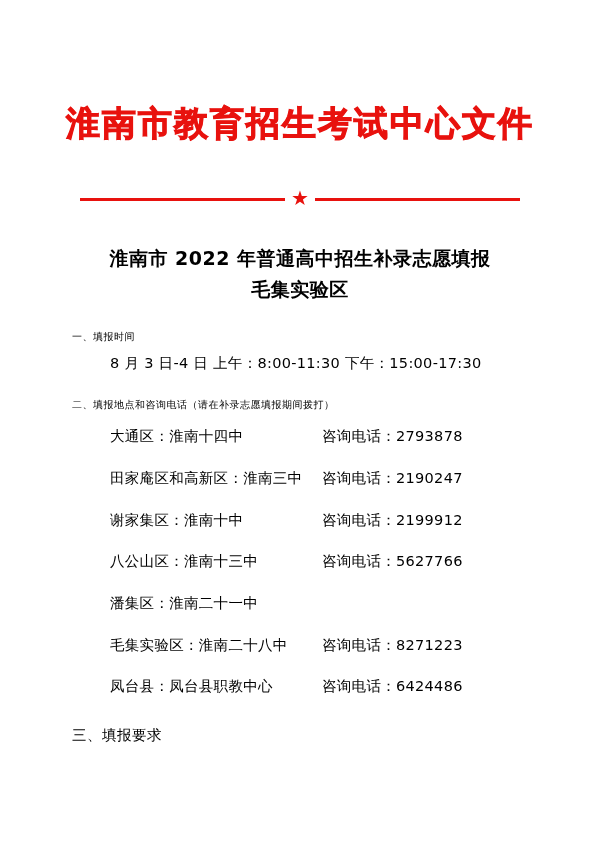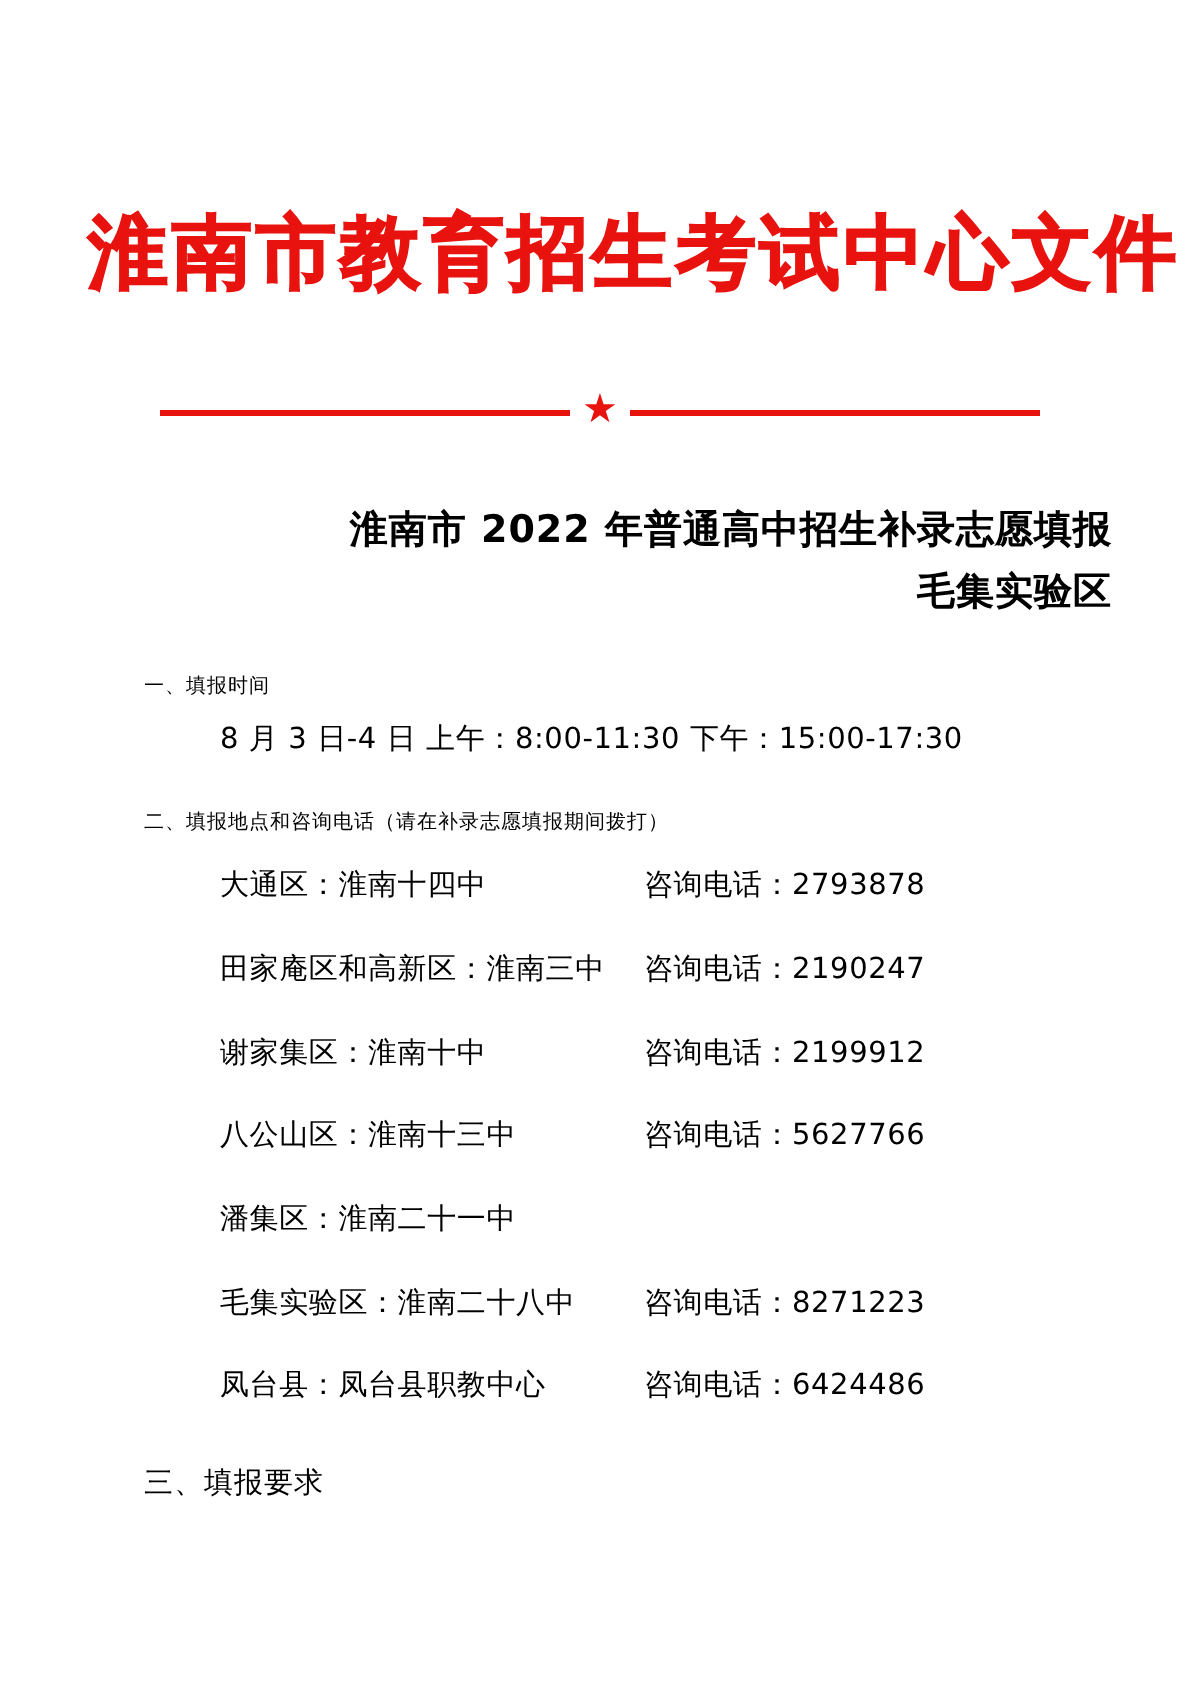--- a/index.html
+++ b/index.html
@@ -20,21 +20,21 @@
     height: 848px;
     box-sizing: border-box;
     padding: 0 44px;
   }
   .masthead {
     margin-top: 104px;
     text-align: center;
     color: #e8120e;
     font-family: "DejaVu Serif", serif;
     font-weight: bold;
-    font-size: 40px;
+    font-size: 34px;
     letter-spacing: 2px;
     line-height: 1.15;
     white-space: nowrap;
     -webkit-text-stroke: 1px #e8120e;
   }
   .rule-wrap {
     margin-top: 46px;
     display: flex;
     align-items: center;
     justify-content: center;
@@ -48,21 +48,21 @@
   }
   .rule-star {
     color: #e8120e;
     font-size: 20px;
     line-height: 1;
     position: relative;
     top: -1px;
   }
   .doc-title {
     margin-top: 34px;
-    text-align: right;
+    text-align: center;
     font-size: 19px;
     font-weight: bold;
     line-height: 1.65;
     letter-spacing: 0.5px;
     font-family: "DejaVu Sans", sans-serif;
   }
   .doc-title .line {
     display: block;
   }
   .body-area {

